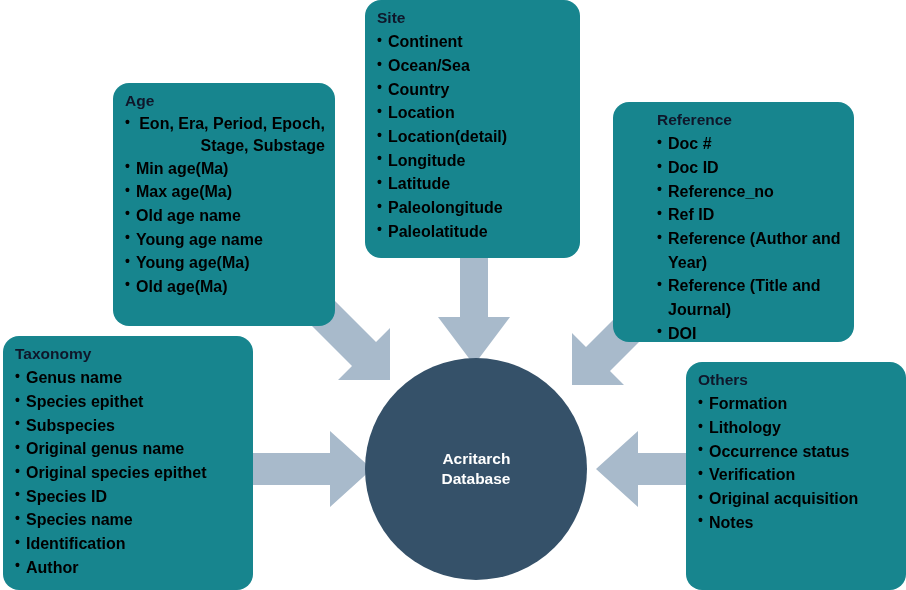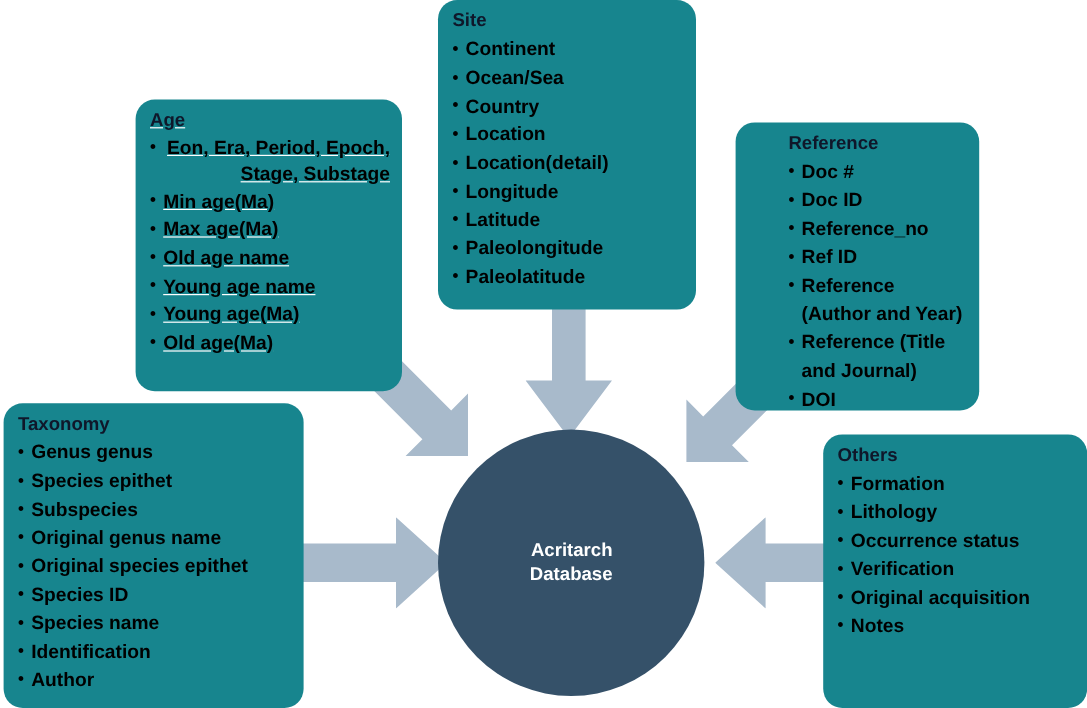--- a/index.html
+++ b/index.html
@@ -48,23 +48,23 @@
   }
   .box-list li::before {
     content: "\2022";
     position: absolute;
     left: 0;
     top: -0.5px;
     font-size: 14px;
   }
 
   
-  #box-age        { left: 113px;  top: 83px;  width: 222px; height: 243px; text-decoration: underline; }
+  #box-age        { left: 113px;  top: 83px;  width: 222px; height: 243px; }
   #box-site       { left: 365px;  top: 0px;   width: 215px; height: 258px; }
-  #box-reference  { left: 613px;  top: 102px; width: 203px; height: 240px; padding-left: 44px; }
+  #box-reference  { left: 613px;  top: 102px; width: 241px; height: 240px; padding-left: 44px; }
   #box-taxonomy   { left: 3px;    top: 336px; width: 250px; height: 254px; }
   #box-others     { left: 686px;  top: 362px; width: 220px; height: 228px; }
 
   #box-age .box-list li:first-child { line-height: 1.35; text-align: right; }
 
   
   #hub {
     position: absolute;
     left: 365px;
     top: 358px;
@@ -175,21 +175,21 @@
       <li>Ref ID</li>
       <li>Reference (Author and Year)</li>
       <li>Reference (Title and Journal)</li>
       <li>DOI</li>
     </ul>
   </div>
 
   <div class="box" id="box-taxonomy">
     <div class="box-title">Taxonomy</div>
     <ul class="box-list">
-      <li>Genus genus</li>
+      <li>Genus name</li>
       <li>Species epithet</li>
       <li>Subspecies</li>
       <li>Original genus name</li>
       <li>Original species epithet</li>
       <li>Species ID</li>
       <li>Species name</li>
       <li>Identification</li>
       <li>Author</li>
     </ul>
   </div>

